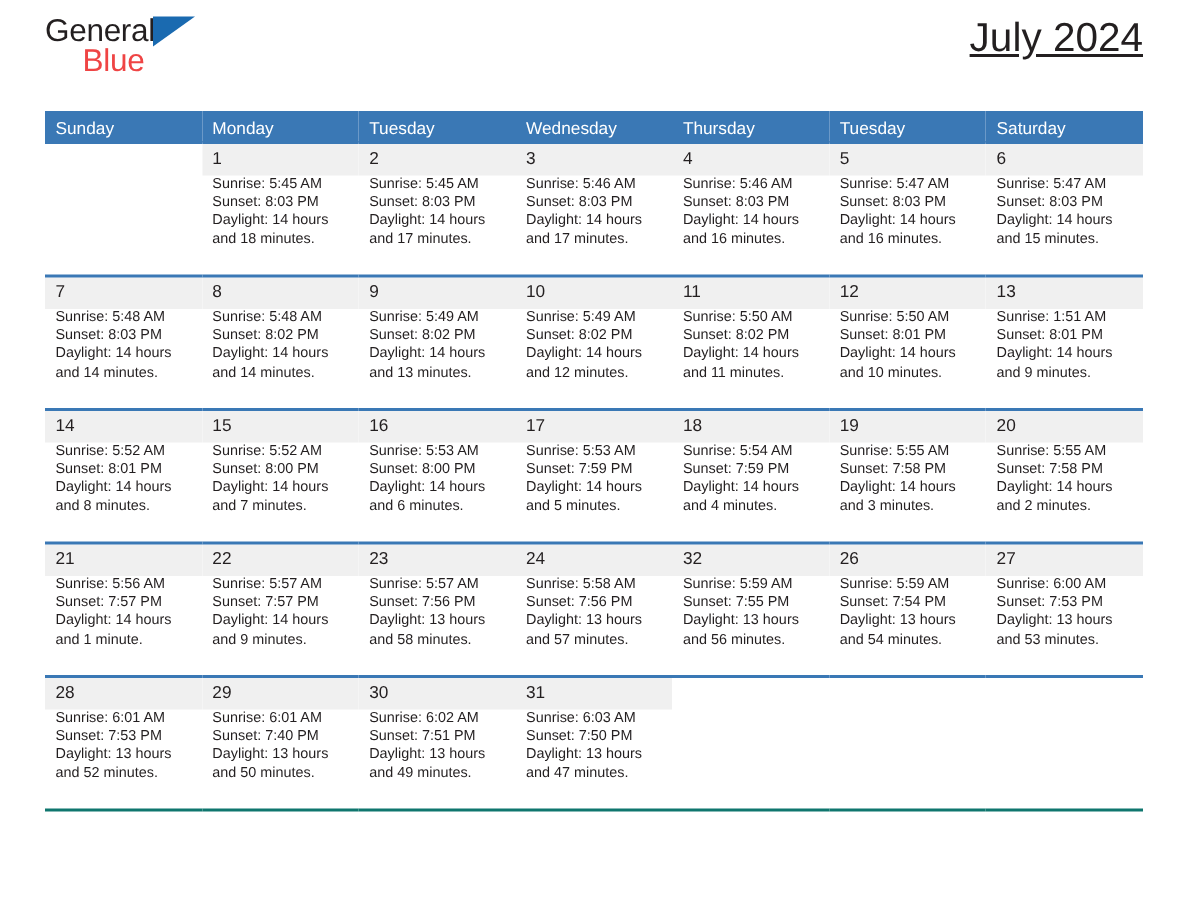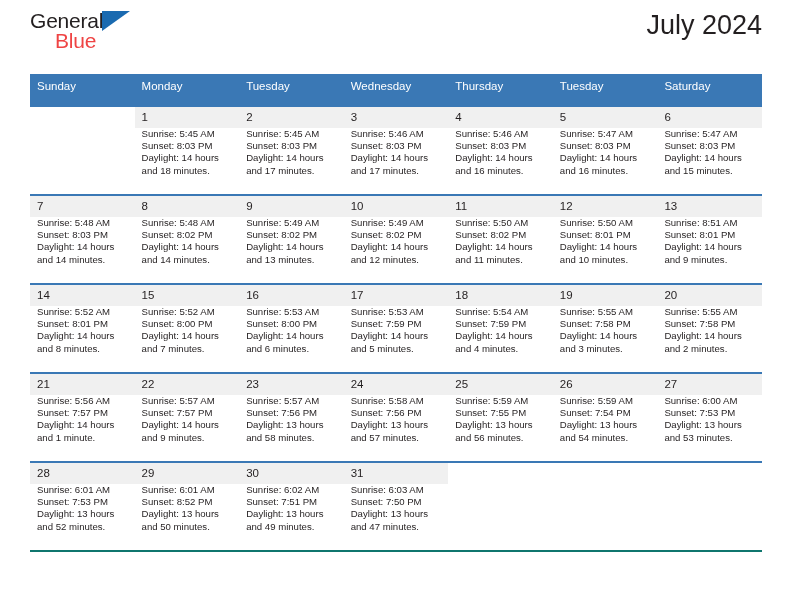--- a/index.html
+++ b/index.html
@@ -67,20 +67,21 @@
   .title-block {
     text-align: right;
     flex: 0 0 auto;
   }
   .cal-title {
     font-size: 27px;
     line-height: 32px;
     color: #231f20;
     font-weight: normal;
     margin: 0;
+    text-decoration: underline;
   }
   .cal-location {
     font-size: 13.5px;
     line-height: 20px;
     color: #231f20;
     margin-top: 5px;
   }
 
   
   .calendar {
@@ -89,21 +90,21 @@
     table-layout: fixed;
   }
   .calendar col { width: 14.2857%; }
 
   .dow-row th {
     background: #3a78b5;
     color: #ffffff;
     font-size: 11.5px;
     font-weight: normal;
     text-align: left;
-    padding: 5px 0 12px 7px;
+    padding: 5px 0 1px 7px;
     line-height: 14px;
   }
 
   .week-row td {
     vertical-align: top;
     padding: 0;
     border-top: 2px solid #3a78b5;
     height: 89px;
     box-sizing: border-box;
   }
@@ -311,21 +312,21 @@
                 <div>Sunset: 8:01 PM</div>
                 <div>Daylight: 14 hours</div>
                 <div>and 10 minutes.</div>
               </div>
             </div>
           </td>
           <td>
             <div class="cell">
               <div class="cell-date">13</div>
               <div class="cell-lines">
-                <div>Sunrise: 8:51 AM</div>
+                <div>Sunrise: 1:51 AM</div>
                 <div>Sunset: 8:01 PM</div>
                 <div>Daylight: 14 hours</div>
                 <div>and 9 minutes.</div>
               </div>
             </div>
           </td>
         </tr>
         <tr class="week-row">
           <td>
             <div class="cell">
@@ -445,21 +446,21 @@
               <div class="cell-lines">
                 <div>Sunrise: 5:58 AM</div>
                 <div>Sunset: 7:56 PM</div>
                 <div>Daylight: 13 hours</div>
                 <div>and 57 minutes.</div>
               </div>
             </div>
           </td>
           <td>
             <div class="cell">
-              <div class="cell-date">25</div>
+              <div class="cell-date">32</div>
               <div class="cell-lines">
                 <div>Sunrise: 5:59 AM</div>
                 <div>Sunset: 7:55 PM</div>
                 <div>Daylight: 13 hours</div>
                 <div>and 56 minutes.</div>
               </div>
             </div>
           </td>
           <td>
             <div class="cell">
@@ -494,21 +495,21 @@
                 <div>Daylight: 13 hours</div>
                 <div>and 52 minutes.</div>
               </div>
             </div>
           </td>
           <td>
             <div class="cell">
               <div class="cell-date">29</div>
               <div class="cell-lines">
                 <div>Sunrise: 6:01 AM</div>
-                <div>Sunset: 8:52 PM</div>
+                <div>Sunset: 7:40 PM</div>
                 <div>Daylight: 13 hours</div>
                 <div>and 50 minutes.</div>
               </div>
             </div>
           </td>
           <td>
             <div class="cell">
               <div class="cell-date">30</div>
               <div class="cell-lines">
                 <div>Sunrise: 6:02 AM</div>

